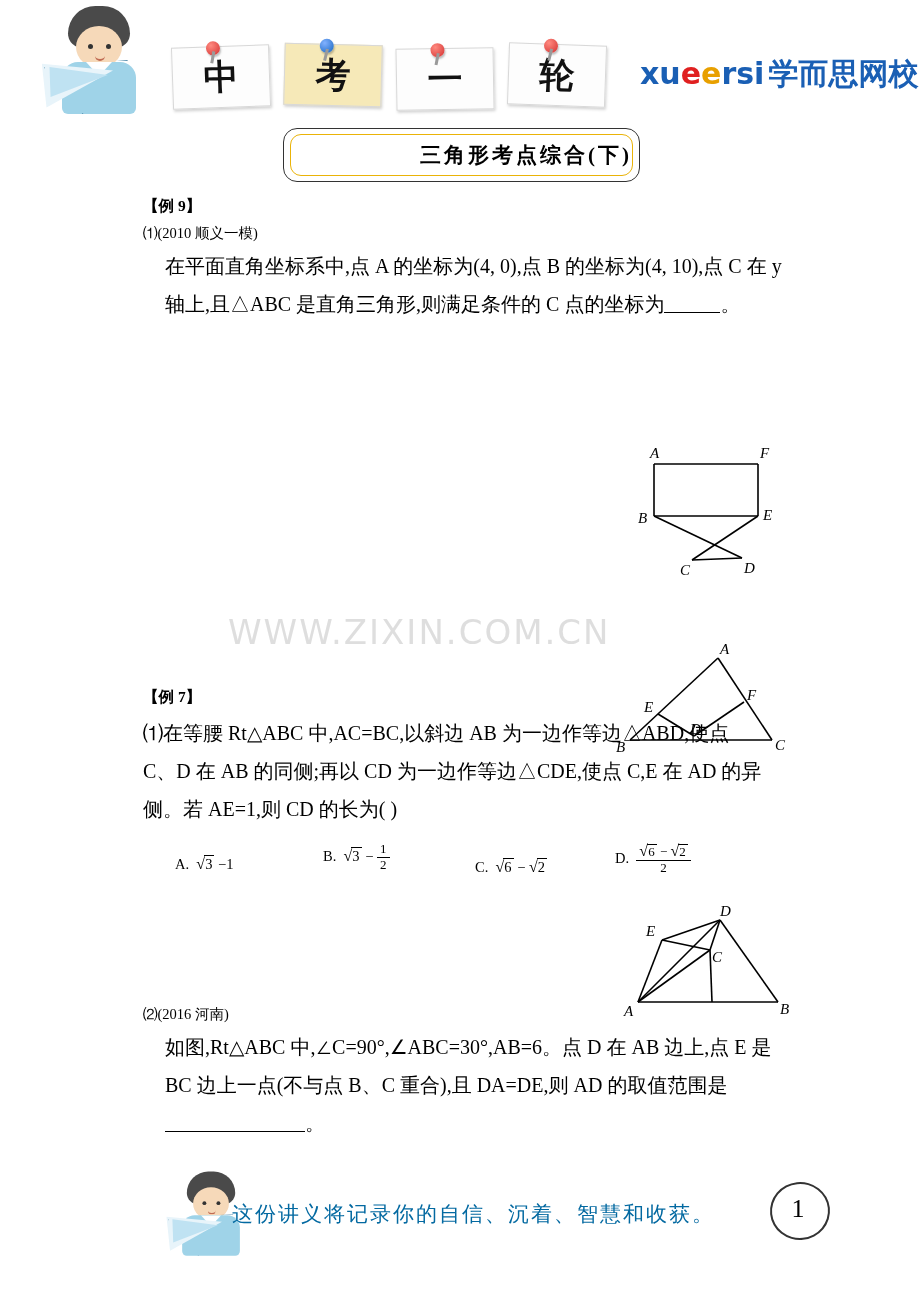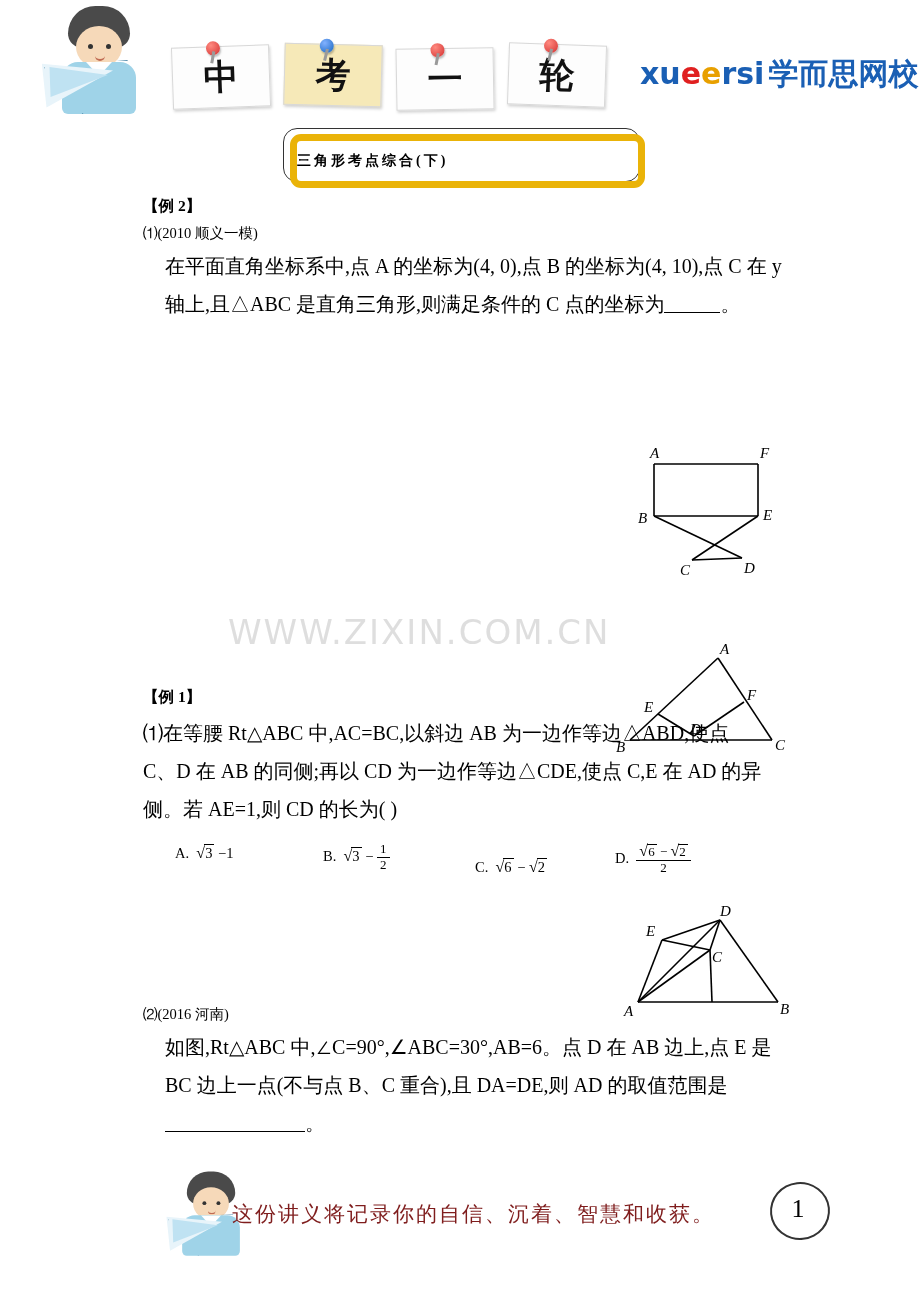--- a/index.html
+++ b/index.html
@@ -175,25 +175,25 @@
     top: 128px;
     width: 355px;
     height: 52px;
     border: 1.5px solid #333;
     border-radius: 14px;
   }
   .subtitle-box .inner {
     position: absolute;
     left: 6px; top: 5px;
     width: 341px; height: 40px;
-    border: 7px solid #eab308;
+    border: 1px solid #eab308;
     border-radius: 11px;
-    text-align: left;
+    text-align: right;
     line-height: 40px;
-    font-size: 14px;
+    font-size: 21px;
     font-weight: bold;
     letter-spacing: 3px;
     font-family: "Liberation Serif", serif;
   }
 
   
   .content {
     position: absolute;
     left: 0;
     top: 196px;
@@ -245,21 +245,21 @@
   
   .choices {
     position: relative;
     margin-left: 175px;
     margin-top: 10px;
     width: 600px;
     height: 38px;
     font-size: 14.5px;
   }
   .choice { position: absolute; white-space: nowrap; }
-  .ch-a { left: 0px; top: 6px; }
+  .ch-a { left: 0px; top: 17px; }
   .ch-b { left: 148px; top: 4px; }
   .ch-c { left: 300px; top: 20px; }
   .ch-d { left: 440px; top: 4px; }
   .sqrt {
     display: inline-block;
     border-top: 1px solid #000;
     padding: 0 2px 0 1px;
     margin-left: -1px;
   }
   .radic { font-size: 16px; }
@@ -303,21 +303,21 @@
     transform: scale(0.78);
     transform-origin: left top;
   }
   .footer-text {
     position: absolute;
     left: 232px;
     top: 32px;
     font-size: 21px;
     font-family: "Liberation Serif", serif;
     letter-spacing: 2px;
-    color: #7f1d1d;
+    color: #0369a1;
     text-align: center;
   }
   .page-num {
     position: absolute;
     left: 770px;
     top: 14px;
     width: 60px;
     height: 58px;
   }
   .page-num .circ {
@@ -385,38 +385,38 @@
   </div>
 
   <div class="subtitle-box">
     <div class="inner">三角形考点综合(下)</div>
   </div>
 
   <div class="watermark">WWW.ZIXIN.COM.CN</div>
 
   <div class="content">
 
-    <div class="section-head">【例 2】</div>
+    <div class="section-head">【例 9】</div>
 
     <div class="item">
       <span class="item-label">⑴(2010 顺义一模)</span>
       <div class="para">
         <span>在平面直角坐标系中,点 A 的坐标为(4, 0),点 B 的坐标为(4, 10),点 C 在 y 轴上,且△ABC 是直角三角形,则满足条件的 C 点的坐标为</span><span class="blank"></span><span>。</span>
       </div>
     </div>
 
     <div class="spacer-1"></div>
 
 
     <div style="height:118px"></div>
 
 
     <div style="height:150px"></div>
 
-    <div class="section-head">【例 1】</div>
+    <div class="section-head">【例 7】</div>
 
     <div class="item">
       <div class="para" style="margin-left:0">
         <span>⑴</span><span>在等腰 Rt△ABC 中,AC=BC,以斜边 AB 为一边作等边△ABD,使点 C、D 在 AB 的同侧;再以 CD 为一边作等边△CDE,使点 C,E 在 AD 的异侧。若 AE=1,则 CD 的长为(    )</span>
       </div>
     </div>
 
     <div class="choices">
       <div class="choice ch-a">
         <span>A.</span>

